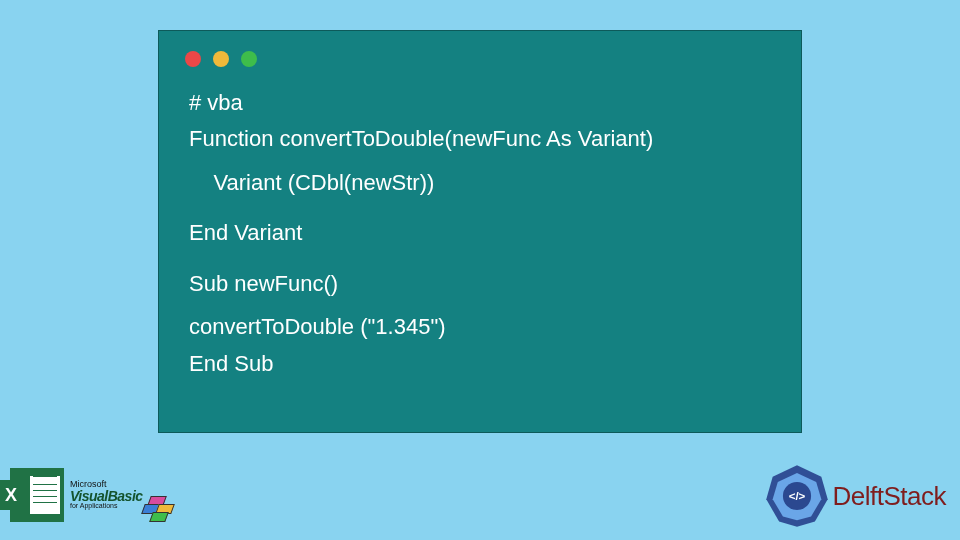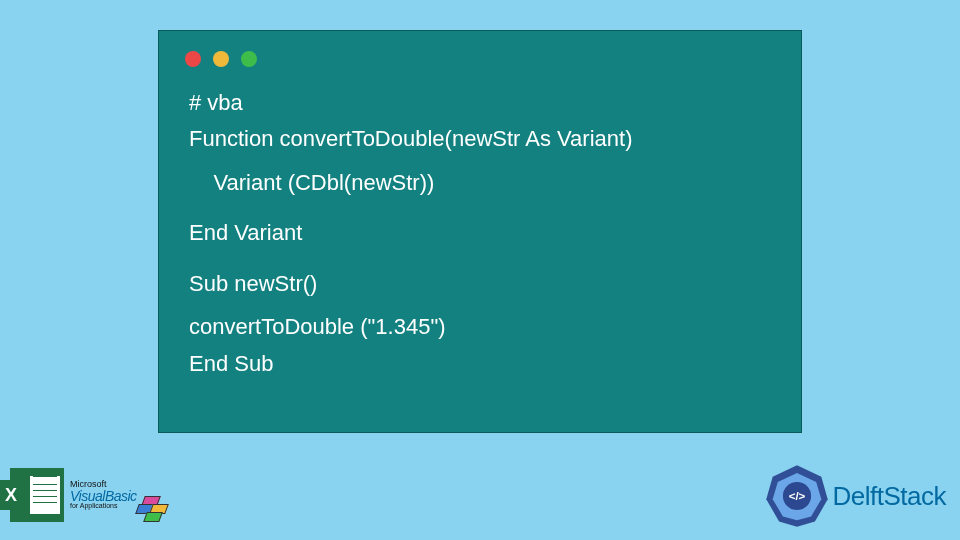--- a/index.html
+++ b/index.html
@@ -89,21 +89,21 @@
     display: flex;
     align-items: center;
     justify-content: center;
   }
   .vb-text {
     display: flex;
     flex-direction: column;
     line-height: 1;
   }
   .vb-ms { font-size: 9px; color: #111; }
-  .vb-main { font-size: 14px; font-weight: normal; font-style: italic; color: #0369a1; letter-spacing: -0.5px; }
+  .vb-main { font-size: 14px; font-weight: bold; font-style: italic; color: #14532d; letter-spacing: -0.5px; }
   .vb-sub { font-size: 7px; color: #111; position: relative; top: -1px; }
   .vb-cubes {
     position: relative;
     width: 44px;
     height: 28px;
     margin-left: -6px;
     align-self: flex-end;
   }
   .cube {
     position: absolute;
@@ -127,39 +127,39 @@
     gap: 4px;
   }
   .delft-logo {
     width: 64px;
     height: 64px;
     position: relative;
   }
   .delft-logo svg { width: 100%; height: 100%; }
   .delft-text {
     font-size: 26px;
-    color: #0369a1;
+    color: #7f1d1d;
     font-weight: 500;
     letter-spacing: -0.5px;
   }
 </style>
 </head>
 <body>
 
 <div class="code-window">
   <div class="traffic-lights">
     <div class="dot red"></div>
     <div class="dot yellow"></div>
     <div class="dot green"></div>
   </div>
   <div class="code"><span># vba</span>
-<span>Function convertToDouble(newStr As Variant)</span>
+<span>Function convertToDouble(newFunc As Variant)</span>
 <span class="gap">    Variant (CDbl(newStr))</span>
 <span class="gap">End Variant</span>
-<span class="gap">Sub newStr()</span>
+<span class="gap">Sub newFunc()</span>
 <span>convertToDouble ("1.345")</span>
 <span>End Sub</span></div>
 </div>
 
 <div class="excel-branding">
   <div class="excel-tile">
     <div class="excel-sheet"></div>
     <div class="excel-x">X</div>
   </div>
   <div class="vb-text">

